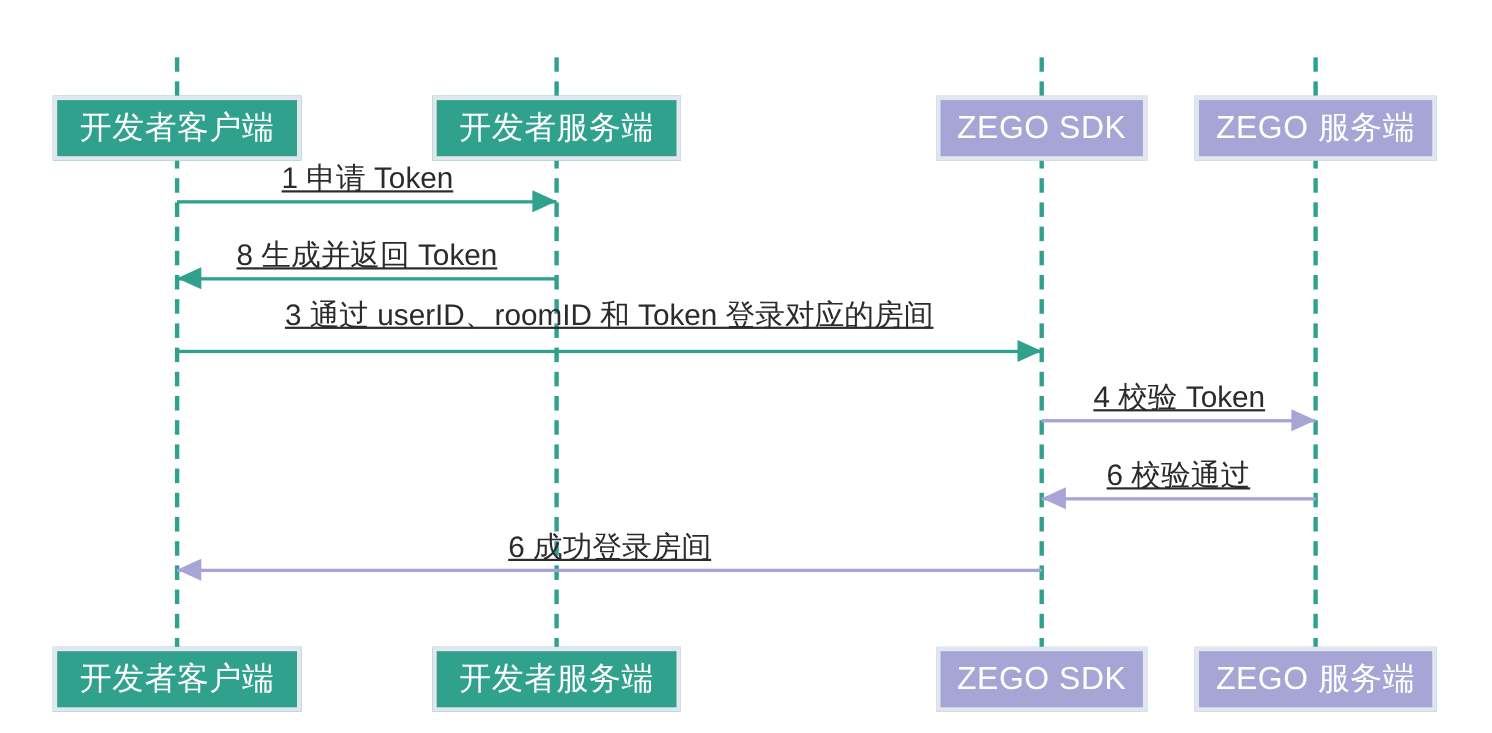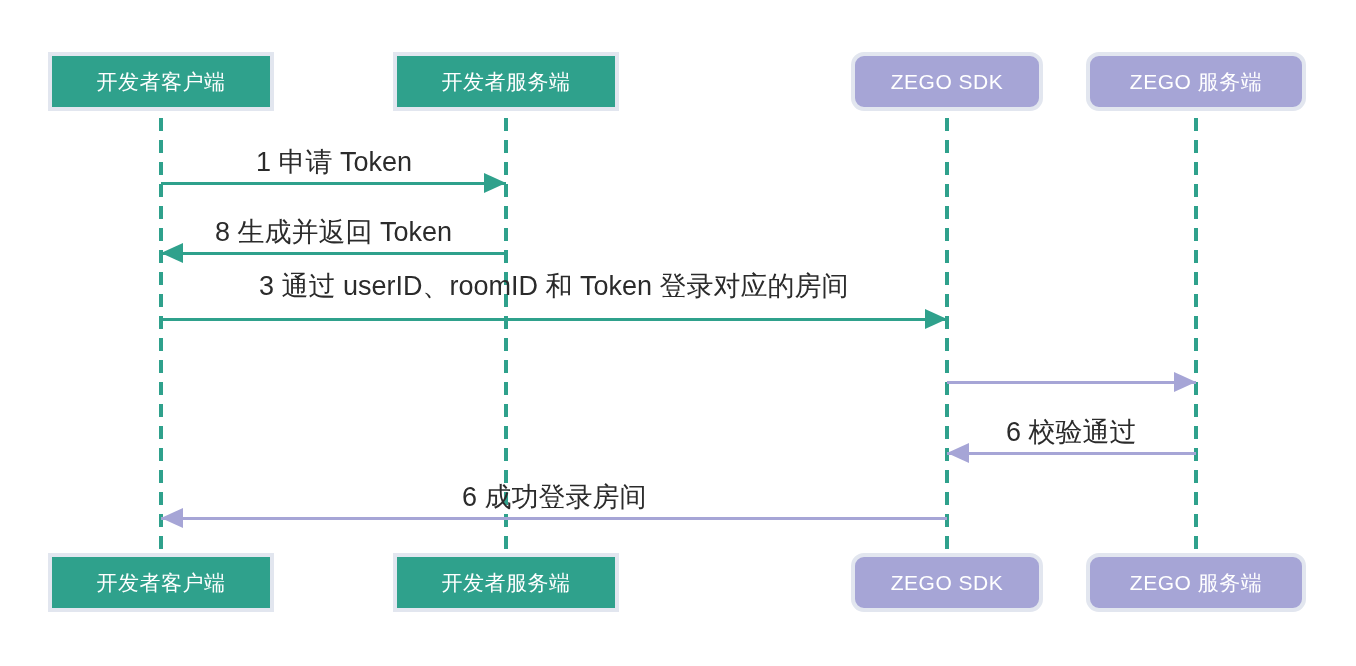--- a/index.html
+++ b/index.html
@@ -19,29 +19,30 @@
   }
 
   
   .participant {
     position: absolute;
     box-sizing: border-box;
     display: flex;
     align-items: center;
     justify-content: center;
     color: #ffffff;
-    font-size: 21px;
+    font-size: 29px;
     line-height: 1;
     letter-spacing: 0.5px;
     white-space: nowrap;
     border: 4px solid #e2e6ef;
     z-index: 5;
+    margin-top: 35px;
   }
   .participant.teal   { background: #2fa18c; }
-  .participant.purple { background: #a6a5d6; border-radius: 13px; }
+  .participant.purple { background: #a6a5d6; }
 
   
   .lifeline {
     position: absolute;
     width: 4px;
     background-image: linear-gradient(to bottom, #2fa18c 0 13px, rgba(255,255,255,0) 13px 22px);
     background-size: 4px 22px;
     background-repeat: repeat-y;
     z-index: 1;
   }
@@ -87,20 +88,21 @@
     border-right: 22px solid #a6a5d6;
   }
 
   .msg-label {
     position: absolute;
     color: #2b2b2b;
     font-size: 27px;
     line-height: 1;
     white-space: nowrap;
     z-index: 4;
+    text-decoration: underline;
   }
 </style>
 </head>
 <body>
 
 <div id="diagram">
     <div class="lifeline" style="left: 159px; top: 52px; height: 560px;"></div>
     <div class="lifeline" style="left: 504px; top: 52px; height: 560px;"></div>
     <div class="lifeline" style="left: 945px; top: 52px; height: 560px;"></div>
     <div class="lifeline" style="left: 1194px; top: 52px; height: 560px;"></div>
@@ -140,20 +142,21 @@
     <div class="msg-label" style="visibility: visible; left: 215px; top: 219px;">8 生成并返回 Token</div>
     <div class="message" style="left: 161px; top: 318px; width: 786px;">
       <div class="msg-line teal" style="width: 786px;"></div>
       <div class="msg-head right teal" style="left: 764px;"></div>
     </div>
     <div class="msg-label" style="visibility: visible; left: 259px; top: 273px;">3 通过 userID、roomID 和 Token 登录对应的房间</div>
     <div class="message" style="left: 947px; top: 381px; width: 249px;">
       <div class="msg-line purple" style="width: 249px;"></div>
       <div class="msg-head right purple" style="left: 227px;"></div>
     </div>
+    <div class="msg-label" style="visibility: visible; left: 994px; top: 348px;">4 校验 Token</div>
     <div class="message" style="left: 947px; top: 452px; width: 249px;">
       <div class="msg-line purple" style="width: 249px;"></div>
       <div class="msg-head left purple" style="left: 0px;"></div>
     </div>
     <div class="msg-label" style="visibility: visible; left: 1006px; top: 419px;">6 校验通过</div>
     <div class="message" style="left: 161px; top: 517px; width: 786px;">
       <div class="msg-line purple" style="width: 786px;"></div>
       <div class="msg-head left purple" style="left: 0px;"></div>
     </div>
     <div class="msg-label" style="visibility: visible; left: 462px; top: 484px;">6 成功登录房间</div>

